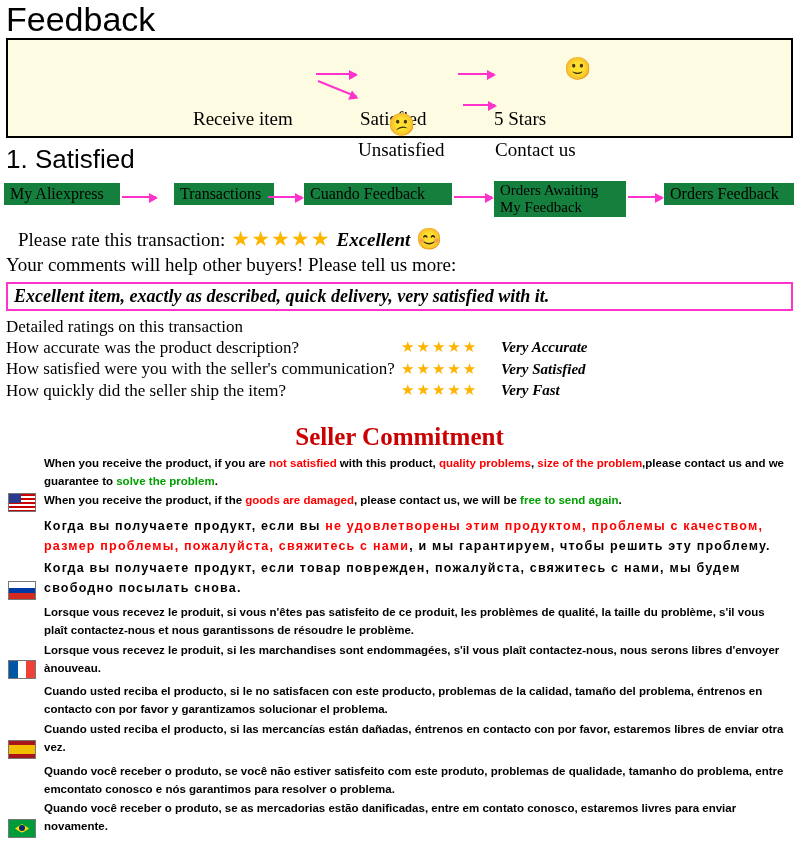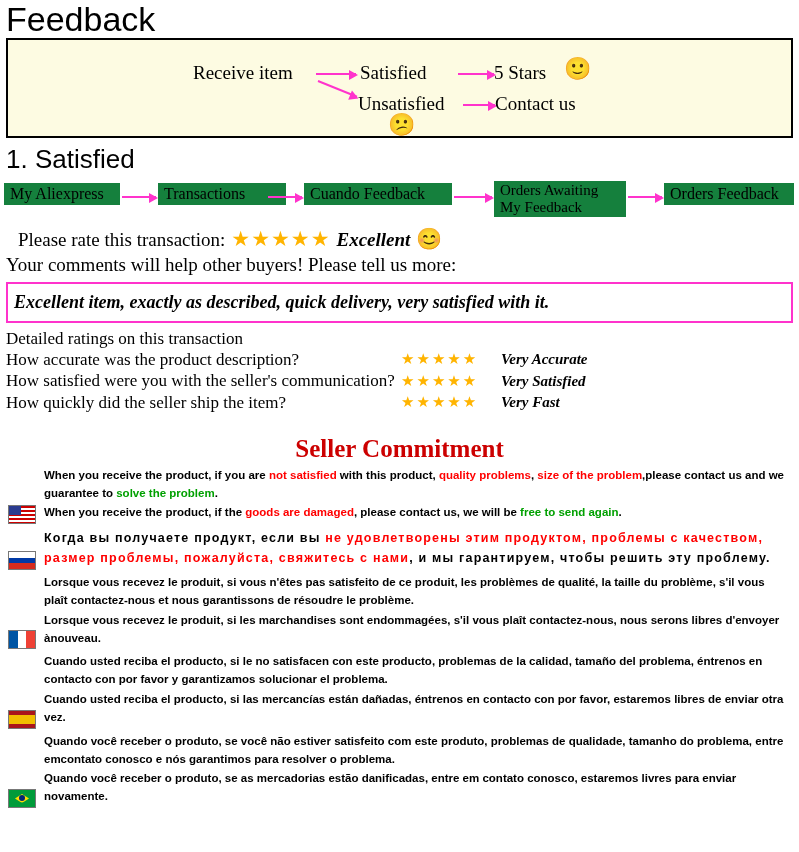--- a/index.html
+++ b/index.html
@@ -24,21 +24,21 @@
     margin:2px 6px 0 6px;
     border:2px solid #000;
     background:#fdfbe2;
     height:96px;
     position:relative;
   }
   .flow-text{
     font-family:"Liberation Serif", serif;
     font-size:19px;
   }
-  .fb-box .n{position:absolute;white-space:nowrap;}
+  .fb-box .n{position:absolute;white-space:nowrap;margin-top:46px;}
   .arrow{
     position:absolute;
     height:0;border-top:2px solid #ff33cc;
   }
   .arrow:after{
     content:"";position:absolute;right:-2px;top:-5px;
     border-left:9px solid #ff33cc;
     border-top:5px solid transparent;
     border-bottom:5px solid transparent;
   }
@@ -92,21 +92,21 @@
   }
   .smiley{font-size:21px;}
   .comments-line{
     font-family:"Liberation Serif", serif;
     font-size:19px;
     padding:2px 0 0 6px;
   }
   .comment-box{
     margin:6px 6px 0 6px;
     border:2px solid #ff33cc;
-    padding:8px 6px;
+    padding:2px 6px;
     font-family:"Liberation Serif", serif;
     font-style:italic;font-weight:bold;font-size:18px;
   }
   .detail-head{
     font-family:"Liberation Serif", serif;
     font-size:17px;
     padding:6px 0 0 6px;
   }
   .detail-row{
     display:flex;align-items:center;
@@ -182,21 +182,21 @@
     <span class="arrow" style="left:455px;top:64px;width:32px;"></span>
     <span class="n flow-text" style="left:487px;top:53px;">Contact us</span>
     <span class="emoji" style="left:380px;top:74px;">😕</span>
   </div>
 
   <div class="sec-title">1. Satisfied</div>
 
   <div class="steps">
     <span class="step" style="left:4px;top:2px;width:116px;">My Aliexpress</span>
     <span class="sarrow" style="left:122px;top:15px;width:34px;"></span>
-    <span class="step" style="left:158px;top:2px;width:128px;">Transactions</span>
+    <span class="step" style="left:174px;top:2px;width:100px;">Transactions</span>
     <span class="sarrow" style="left:268px;top:15px;width:34px;"></span>
     <span class="step" style="left:304px;top:2px;width:148px;">Cuando Feedback</span>
     <span class="sarrow" style="left:454px;top:15px;width:38px;"></span>
     <span class="step two-line" style="left:494px;top:0px;width:132px;height:36px;white-space:normal;">Orders Awaiting My Feedback</span>
     <span class="sarrow" style="left:628px;top:15px;width:34px;"></span>
     <span class="step" style="left:664px;top:2px;width:130px;">Orders Feedback</span>
   </div>
 
   <div class="rate-row">
     <span>Please rate this transaction:</span>
@@ -237,20 +237,21 @@
         </div>
         <div class="txt">
           <p><span>When you receive the product, if you are </span><span class="red">not satisfied</span><span> with this product, </span><span class="red">quality problems</span><span>, </span><span class="red">size of the problem</span><span>,please contact us and we guarantee to </span><span class="green">solve the problem</span><span>.</span></p>
           <p><span>When you receive the product, if the </span><span class="red">goods are damaged</span><span>, please contact us, we will be </span><span class="green">free to send again</span><span>.</span></p>
         </div>
       </div>
       <div class="lang-block">
         <div class="flag flag-ru"></div>
         <div class="txt ru">
           <p><span>Когда вы получаете продукт, если вы </span><span class="red">не удовлетворены этим продуктом, проблемы с качеством, размер проблемы, пожалуйста, свяжитесь с нами</span><span>, и мы гарантируем, чтобы решить эту проблему.</span></p>
+          <p><span>Когда вы получаете продукт, если товар поврежден, пожалуйста, свяжитесь с нами, мы будем свободно посылать снова.</span></p>
         </div>
       </div>
       <div class="lang-block">
         <div class="flag flag-fr"></div>
         <div class="txt">
           <p><span>Lorsque vous recevez le produit, si vous n'êtes pas satisfeito de ce produit, les problèmes de qualité, la taille du problème, s'il vous plaît contactez-nous et nous garantissons de résoudre le problème.</span></p>
           <p><span>Lorsque vous recevez le produit, si les marchandises sont endommagées, s'il vous plaît contactez-nous, nous serons libres d'envoyer ànouveau.</span></p>
         </div>
       </div>
       <div class="lang-block">

